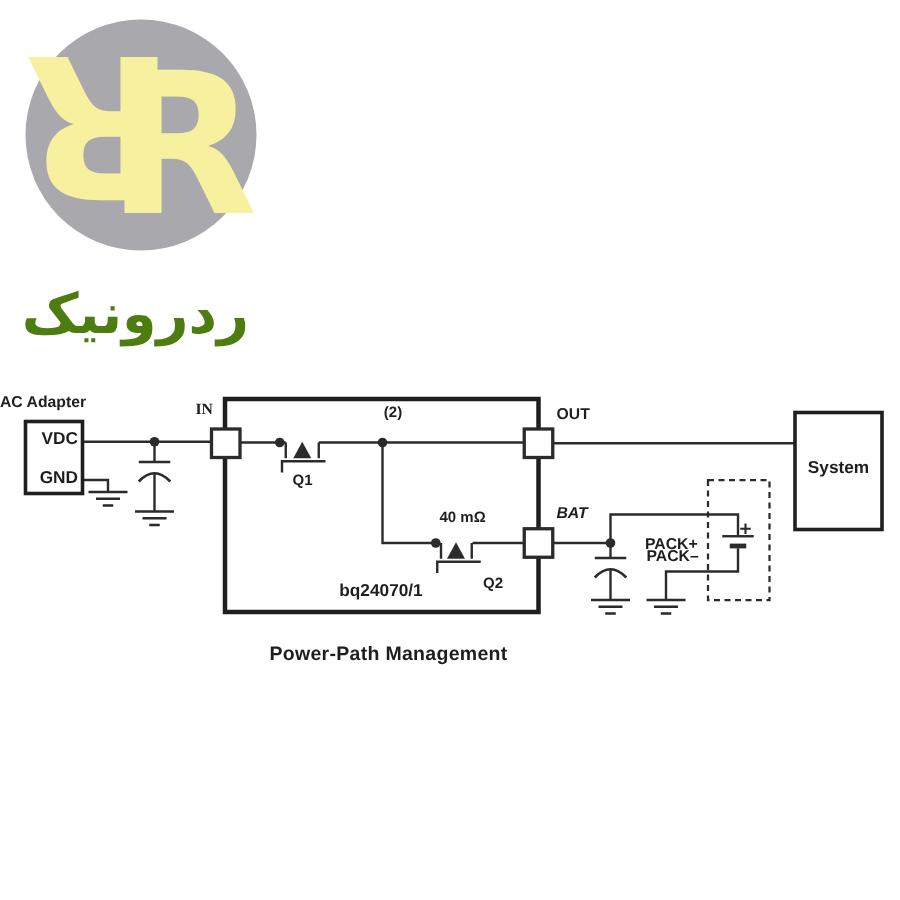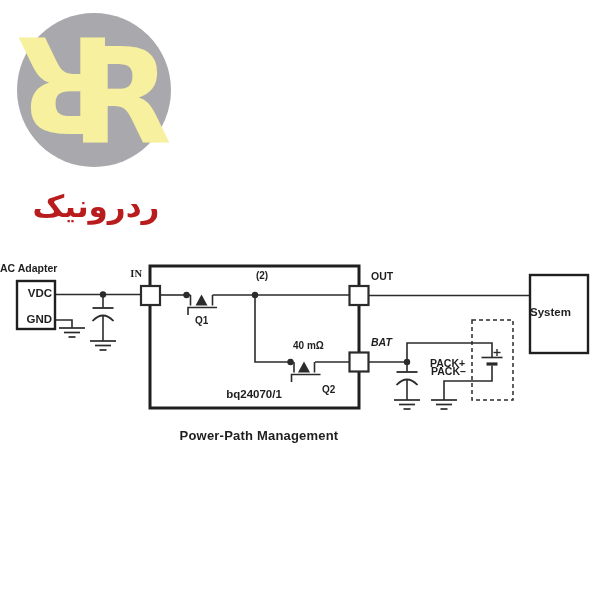--- a/index.html
+++ b/index.html
@@ -12,21 +12,21 @@
     position:absolute;color:#1e1e1e;font-weight:bold;white-space:nowrap;
     font-family:"Liberation Sans","DejaVu Sans",sans-serif;line-height:1;
   }
   .s10{font-size:10px;}
   .s105{font-size:10.5px;}
   .s115{font-size:11.5px;}
   .ctr{text-align:center;}
   .rgt{text-align:right;}
   .wordmark{
     position:absolute;left:26px;top:188px;width:140px;
-    font-size:31px;font-weight:bold;color:#b91c1c;letter-spacing:2px;
+    font-size:37px;font-weight:bold;color:#4d7c0f;letter-spacing:2px;
     direction:rtl;text-align:center;
   }
   .caption{font-size:13px;letter-spacing:0.2px;}
 </style>
 </head>
 <body>
 
 <div class="stage">
 
   <svg width="600" height="600" viewBox="0 0 600 600">
@@ -140,17 +140,17 @@
   <div class="lbl s105" style="left:371px;top:337px;font-style:italic;">BAT</div>
 
   <div class="lbl s10 ctr" style="left:248px;top:271px;width:28px;">(2)</div>
   <div class="lbl s10" style="left:195px;top:316px;">Q1</div>
   <div class="lbl s10" style="left:307px;top:385px;margin-left:15px;">Q2</div>
   <div class="lbl s10" style="left:293px;top:341px;">40 mΩ</div>
 
   <div class="lbl s115 ctr" style="left:204px;top:389px;width:100px;">bq24070/1</div>
   <div class="lbl caption ctr" style="left:157px;top:429px;width:204px;">Power-Path Management</div>
 
-  <div class="lbl s115 ctr" style="left:530px;top:307px;width:36px;">System</div>
+  <div class="lbl s115 ctr" style="left:530px;top:307px;width:58px;">System</div>
   <div class="lbl s105" style="left:430px;top:327px;margin-top:31px;">PACK+</div>
   <div class="lbl s105" style="left:431px;top:366px;">PACK–</div>
 
 </div>
 
 </body></html>

